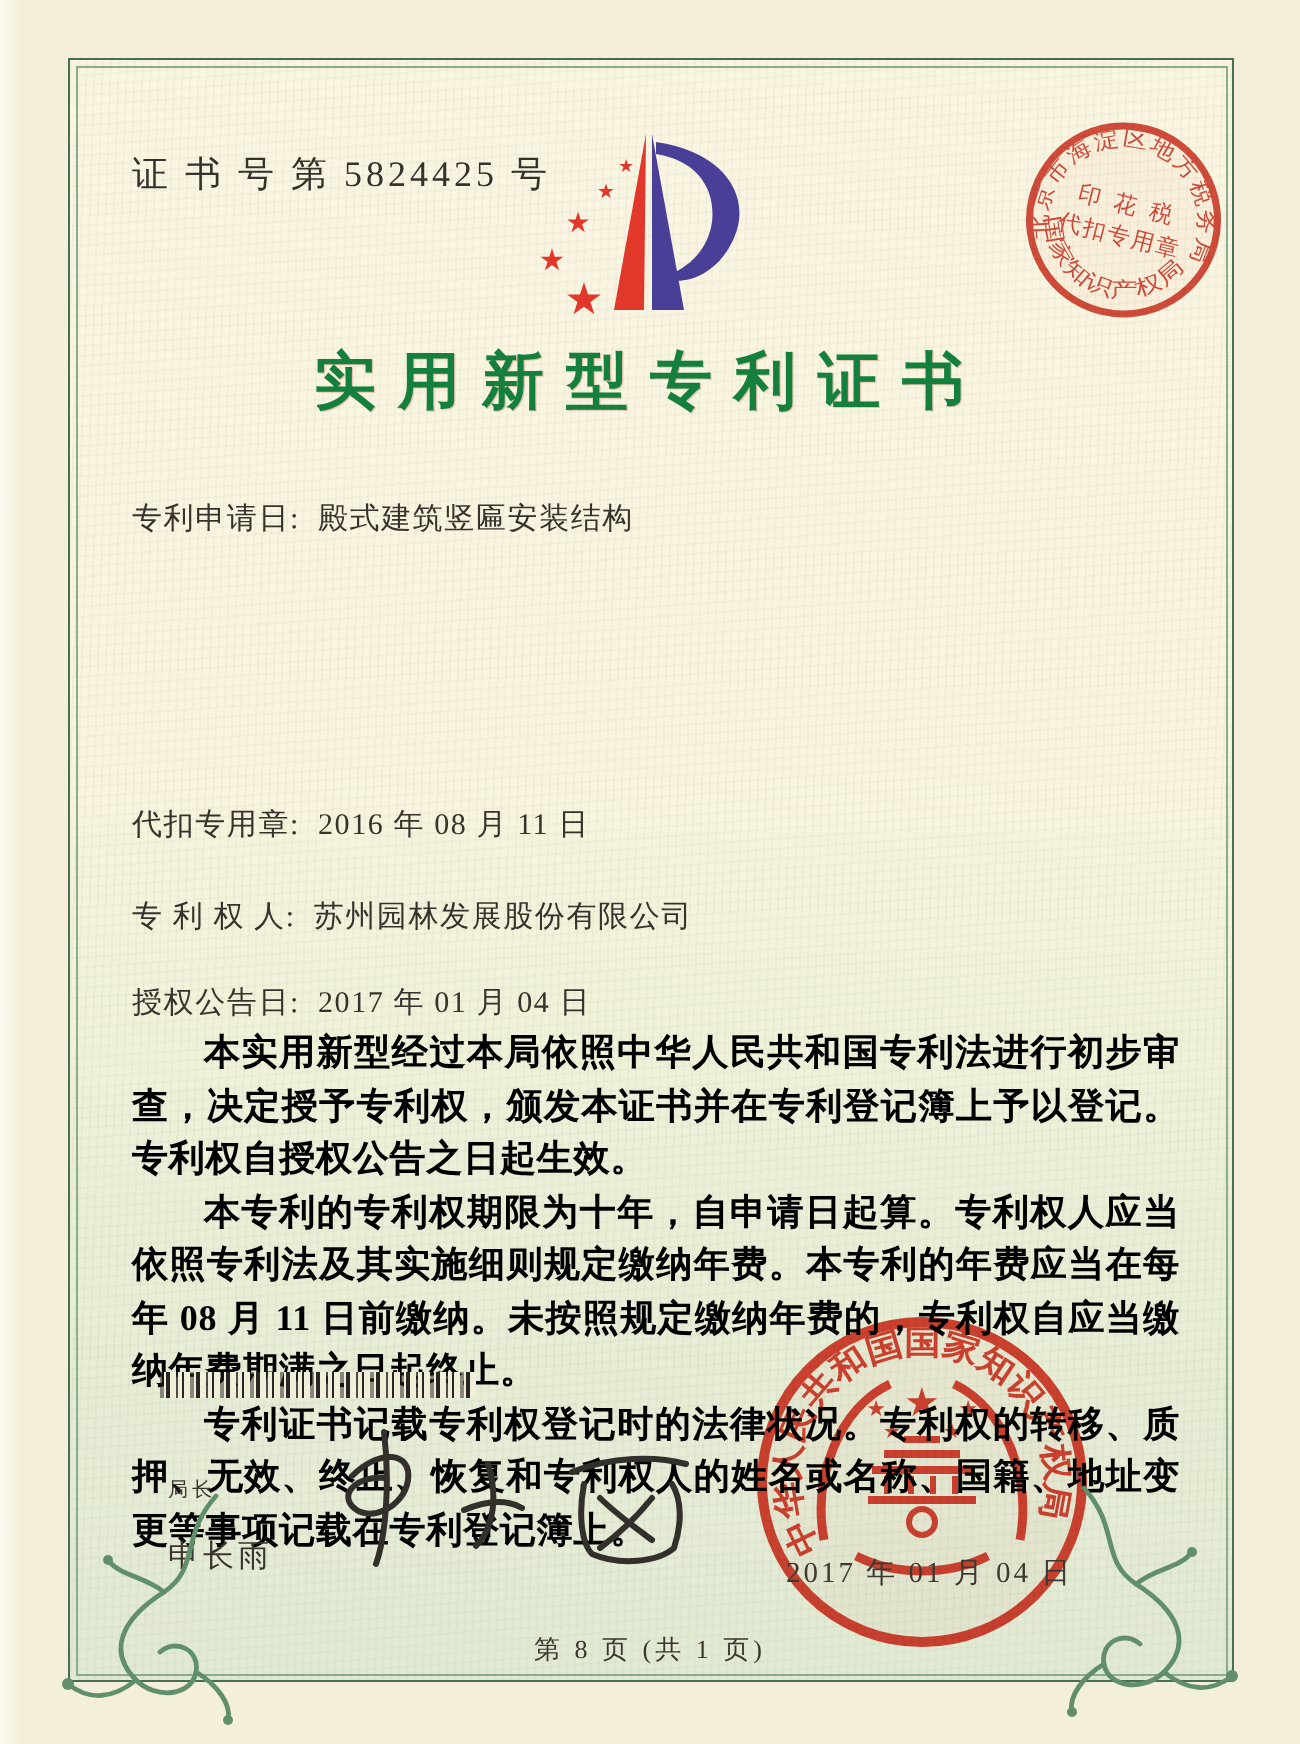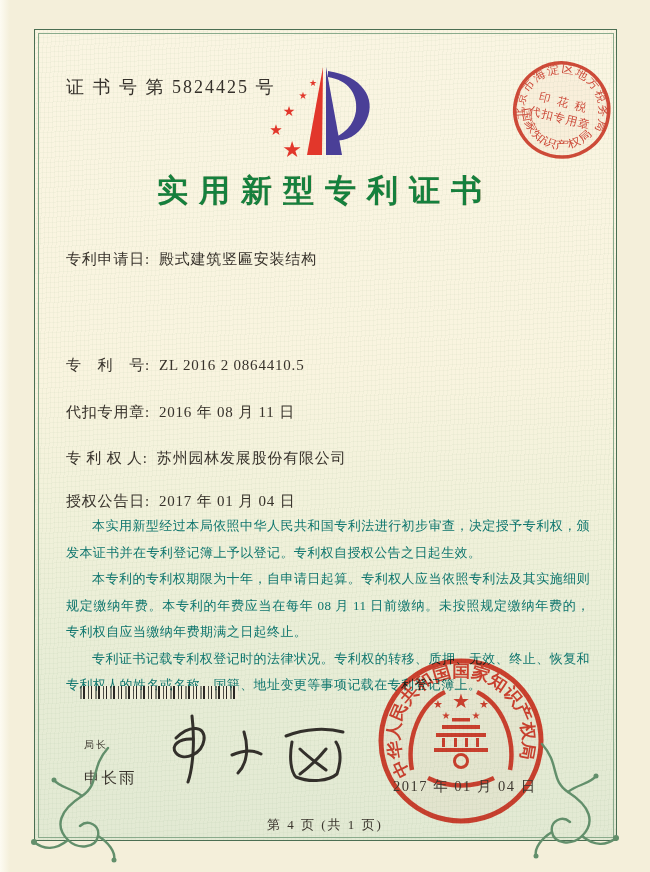--- a/index.html
+++ b/index.html
@@ -34,21 +34,21 @@
   .title{position:absolute;top:170px;left:0;width:100%;text-align:center;
     font-size:31px;font-weight:600;letter-spacing:11px;color:#15803d;
     text-shadow:.6px .4px 0 rgba(190,70,45,.28);}
 
   .field-row{position:absolute;left:66px;right:64px;font-size:15px;color:#37322b;letter-spacing:.8px;}
   .field-row .value{margin-left:9px;}
   .fr-0{top:250px;} .fr-1{top:303px;} .fr-2{top:356px;}
   .fr-3{top:403px;} .fr-4{top:449px;} .fr-5{top:492px;}
 
   .body-text{position:absolute;left:66px;right:60px;top:513px;
-    font-size:13px;line-height:26.5px;color:#0f766e;text-align:justify;letter-spacing:.4px;}
+    font-size:18px;line-height:26.5px;color:#000000;text-align:justify;letter-spacing:.4px;font-weight:bold;}
   .body-text p{margin:0;text-indent:2em;}
 
   .barcode{position:absolute;left:80px;top:686px;width:158px;height:13px;
     background:repeating-linear-gradient(90deg,
       #29272480 0 2px,#f1eed9 2px 3px,#292724 3px 5px,#f1eed9 5px 8px,
       #292724cc 8px 9px,#f1eed9 9px 11px,#292724 11px 12px,#f1eed9 12px 15px);}
 
   .sig-title{position:absolute;left:84px;top:738px;font-size:10px;color:#3a352d;letter-spacing:2px;
     font-family:Liberation Serif, serif;}
   .sig-name{position:absolute;left:84px;top:768px;font-size:15.5px;color:#3a352d;letter-spacing:2px;
@@ -101,23 +101,20 @@
       <textPath href="#taxBottom" textLength="96" lengthAdjust="spacingAndGlyphs">国家知识产权局</textPath>
     </text>
     <text x="62" y="62" font-size="11.5" fill="#cf392b" text-anchor="middle" letter-spacing="2">印 花 税</text>
     <text x="62" y="78" font-size="11.5" fill="#cf392b" text-anchor="middle" letter-spacing="1">代扣专用章</text>
   </svg>
 
   <div class="title">实用新型专利证书</div>
 
   <div class="field-row fr-0">
     <span class="label">专利申请日:</span><span class="value">殿式建筑竖匾安装结构</span>
-  </div>
-  <div class="field-row fr-2">
-    <span class="label">专　利　号:</span><span class="value">ZL 2016 2 0864410.5</span>
   </div>
   <div class="field-row fr-3">
     <span class="label">代扣专用章:</span><span class="value">2016 年 08 月 11 日</span>
   </div>
   <div class="field-row fr-4">
     <span class="label">专 利 权 人:</span><span class="value">苏州园林发展股份有限公司</span>
   </div>
   <div class="field-row fr-5">
     <span class="label">授权公告日:</span><span class="value">2017 年 01 月 04 日</span>
   </div>
@@ -192,14 +189,14 @@
       <path d="M88,6 C70,26 80,42 62,54 C40,68 34,84 48,98 C58,108 76,106 78,94 C80,83 68,77 60,84"></path>
       <path d="M48,98 C36,108 24,108 14,100"></path>
       <path d="M62,54 C52,46 40,46 34,38"></path>
       <path d="M78,94 C88,100 96,110 94,118"></path>
     </g>
     <circle cx="14" cy="100" r="3" fill="#628f6b"></circle>
     <circle cx="34" cy="38" r="2.5" fill="#628f6b"></circle>
     <circle cx="94" cy="118" r="2.5" fill="#628f6b"></circle>
   </svg>
 
-  <div class="footer">第 4 页 (共 1 页)</div>
+  <div class="footer">第 8 页 (共 1 页)</div>
 </div>
 
 </body></html>

